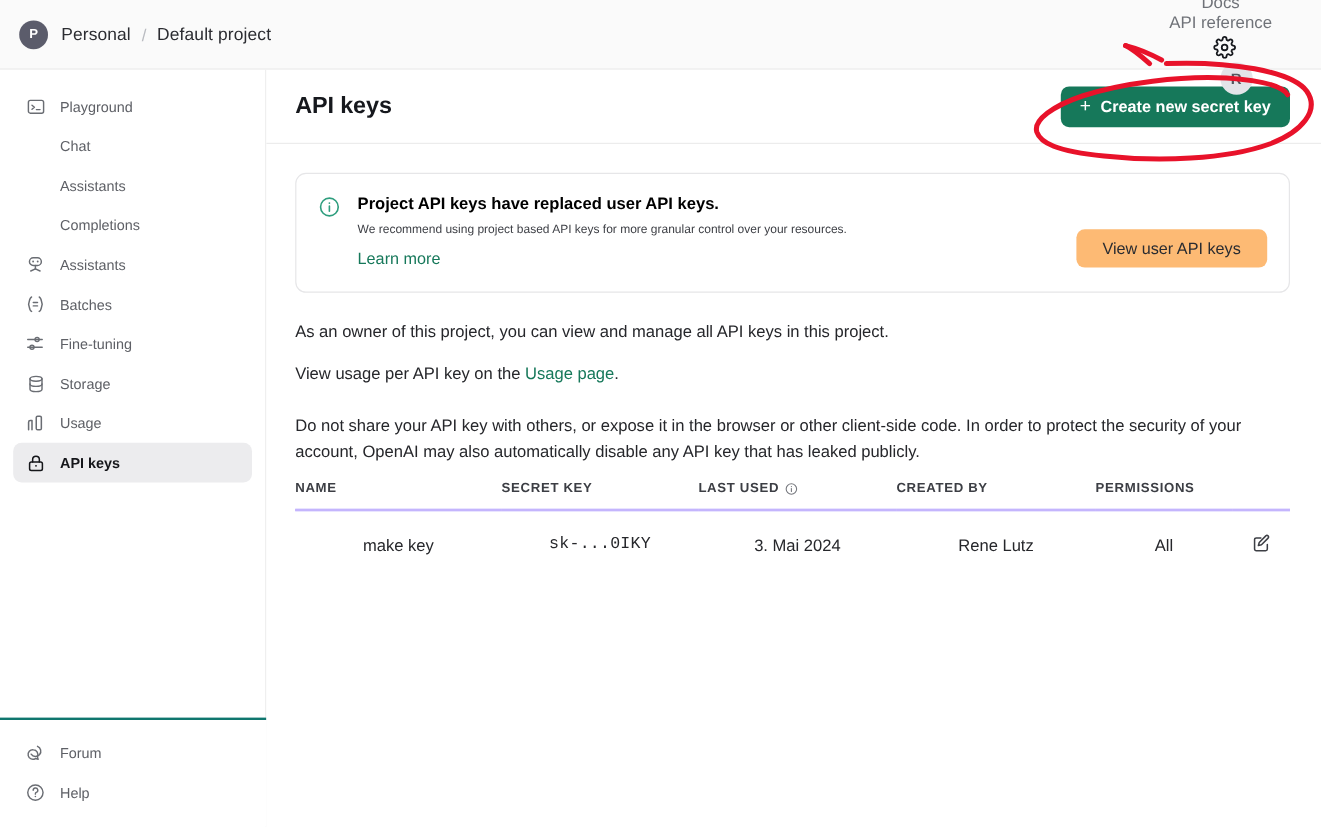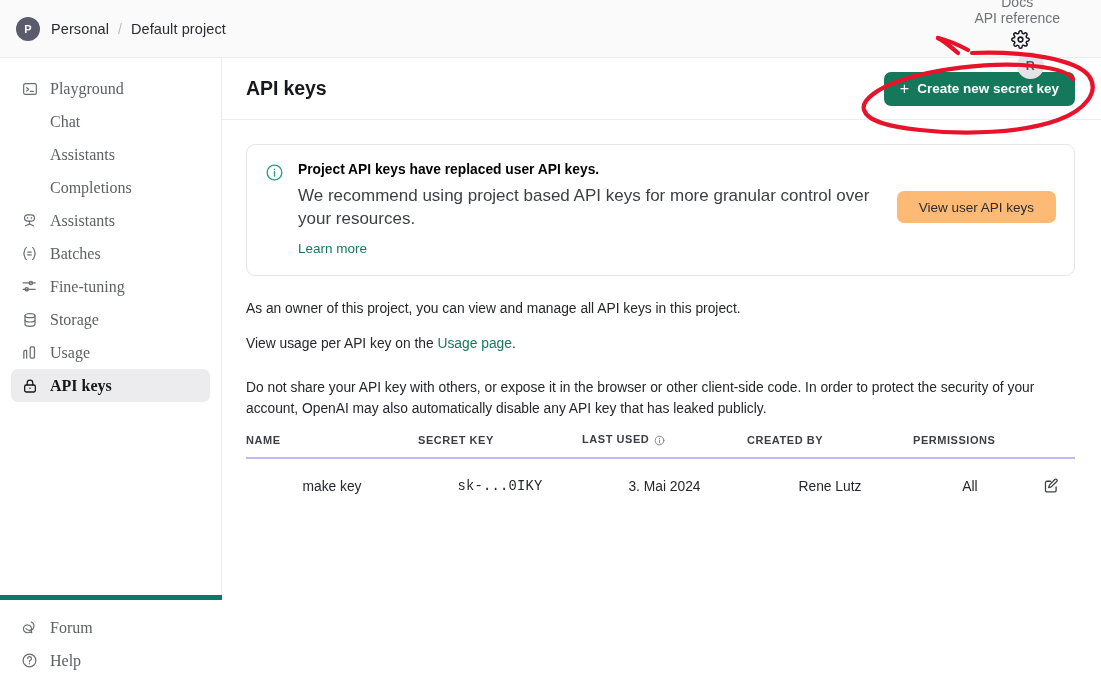--- a/index.html
+++ b/index.html
@@ -58,36 +58,36 @@
     position: absolute; top: 58px; left: 0;
     width: 222px; height: 631px;
     background: #fff;
     border-right: 1px solid #ececec;
   }
   .side-scroll { padding: 14px 11px 0 11px; }
   .side-item {
     display: flex; align-items: center;
     height: 33px; border-radius: 7px;
     padding-left: 10px; margin-bottom: 0px;
-    font-size: 16px; color: #5e6066;
-    cursor: pointer; white-space: nowrap; font-family: Liberation Serif, serif;
+    font-size: 12px; color: #5e6066;
+    cursor: pointer; white-space: nowrap;
   }
   .side-item .ico {
     width: 17px; height: 17px; margin-right: 12px;
     display: flex; align-items: center; justify-content: center;
     flex: none;
   }
   .side-item.sub { padding-left: 39px; }
   .side-item.selected { background: #ececee; color: #15161a; font-weight: 700; }
   .side-item.selected .ico svg { stroke: #15161a; }
 
   .side-bottom {
     position: absolute; left: 0; bottom: 0;
     width: 222px;
-    border-top: 5px solid #0f766e;
+    border-top: 2px solid #0f766e;
     padding: 11px 11px 12px 11px;
     background: #fff;
   }
 
   
   .main { position: absolute; top: 58px; left: 222px; width: 879px; height: 631px; background:#fff; }
   .page-head {
     height: 62px; border-bottom: 1px solid #ececec;
     display: flex; align-items: center;
     padding: 0 26px 0 24px;
@@ -109,21 +109,21 @@
   
   .banner {
     border: 1px solid #e6e6e8; border-radius: 9px;
     padding: 17px 18px 18px 18px;
     display: flex; align-items: flex-start;
     margin-bottom: 22px;
   }
   .banner .info-ico { margin-right: 14px; margin-top: 1px; flex: none; }
   .banner-body { flex: 1; min-width: 0; }
   .banner-title { font-size: 13.8px; font-weight: 700; color: #000000; margin-bottom: 8px; }
-  .banner-text { font-size: 17px; color: #3d3f45; margin-bottom: 8px; line-height: 1.35; }
+  .banner-text { font-size: 10px; color: #3d3f45; margin-bottom: 8px; line-height: 1.35; }
   .banner-link { font-size: 13.5px; color: #16785a; text-decoration: none; cursor: pointer; }
   .btn-secondary {
     background: #fdba74; color: #2a2c31;
     border: none; border-radius: 7px;
     height: 32px; padding: 0 22px;
     font-size: 13.5px;
     font-family: "Liberation Sans", sans-serif;
     cursor: pointer; white-space: nowrap;
     margin-left: 18px; margin-top: 29px; flex: none;
   }

